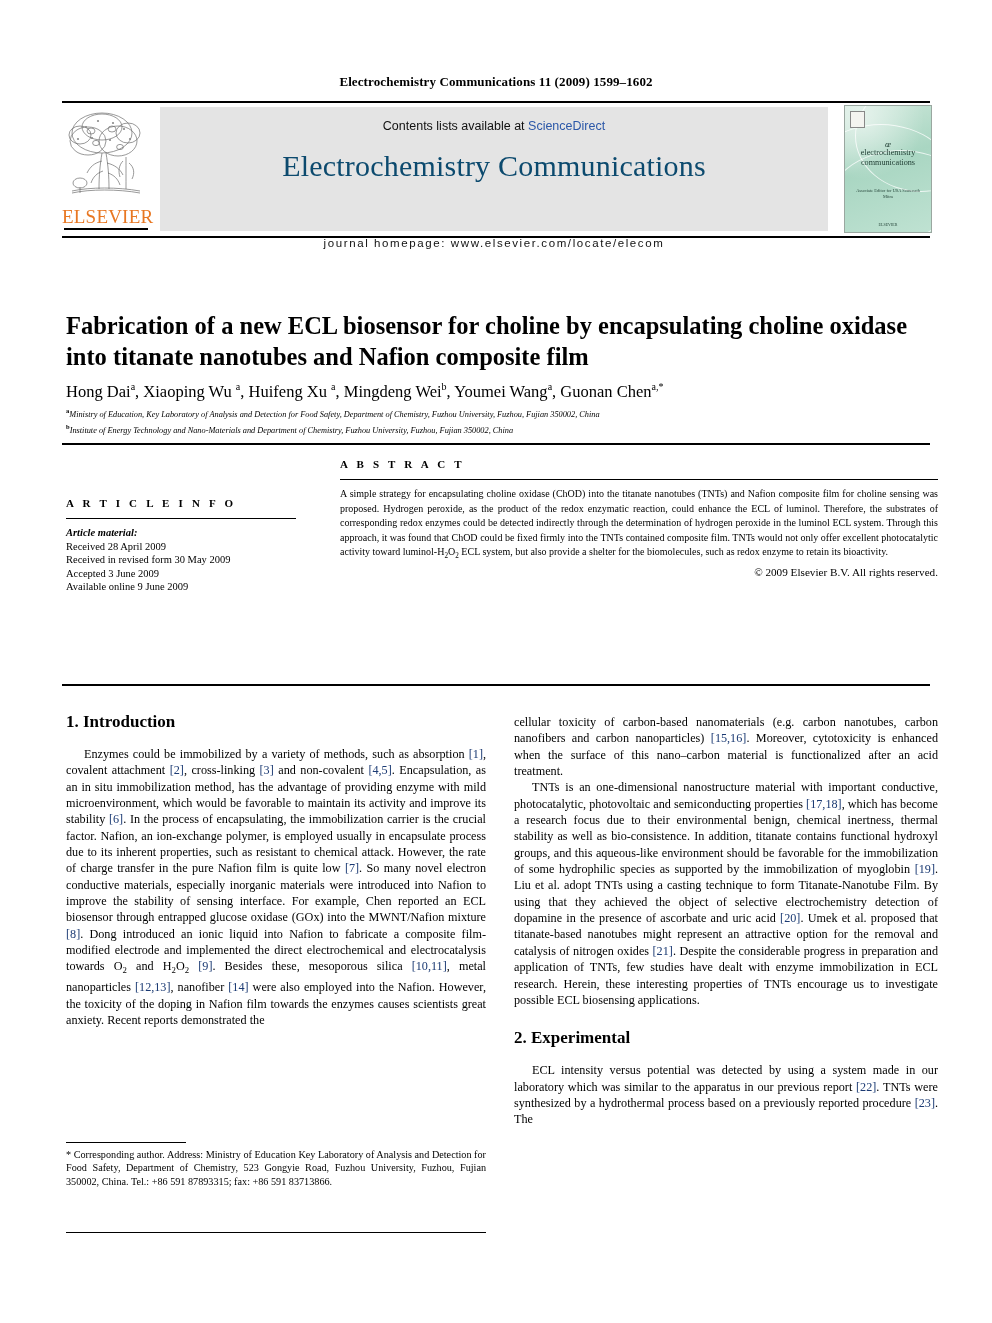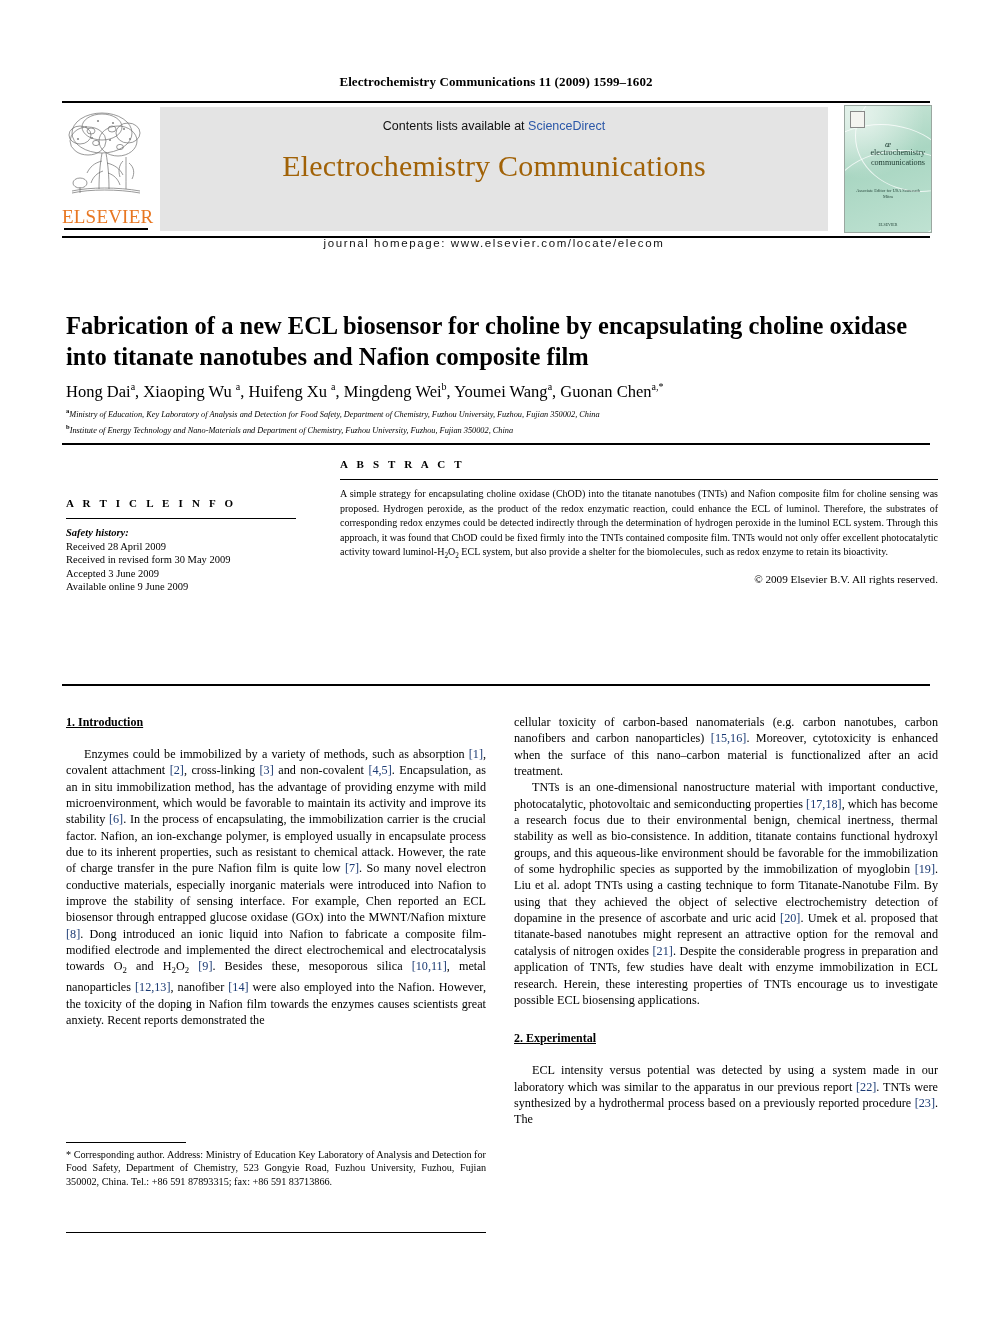--- a/index.html
+++ b/index.html
@@ -98,21 +98,21 @@
   .contents-line .sd {
     color: #2b57a8;
   }
   .journal-title {
     position: absolute;
     left: 0; top: 42px;
     width: 668px;
     text-align: center;
     font-family: "Liberation Serif", serif;
     font-size: 30px;
-    color: #a16207;
+    color: #0c4a6e;
     letter-spacing: 0.2px;
   }
   .journal-homepage {
     position: absolute;
     left: 0; top: 98px;
     width: 668px;
     text-align: center;
     font-family: "Liberation Sans", sans-serif;
     font-size: 11.5px;
     letter-spacing: 1.6px;
@@ -146,21 +146,21 @@
     position: absolute;
     left: 5px; top: 5px;
     width: 13px; height: 15px;
     background: #f4f4f0;
     border: 1px solid #888;
   }
   .cover-title {
     position: absolute;
     left: 6px; top: 42px;
     width: 74px;
-    text-align: right;
+    text-align: center;
     font-family: "Liberation Serif", serif;
     font-size: 8.2px;
     line-height: 9.5px;
     color: #1d3a30;
   }
   .cover-at {
     position: absolute;
     left: 6px; top: 33px;
     width: 74px;
     text-align: center;
@@ -267,21 +267,21 @@
   .kw-block { margin-top: 15px; }
   .abs-text {
     font-size: 10px;
     line-height: 14.6px;
     text-align: justify;
   }
   .abs-copy {
     font-size: 11.2px;
     line-height: 14.6px;
     text-align: right;
-    margin-top: 8px;
+    margin-top: 1px;
   }
   .rule-info-bot {
     position: absolute;
     left: 62px; top: 684px;
     width: 868px;
     height: 2px;
     background: #000;
   }
 
   
@@ -291,24 +291,23 @@
     width: 420px;
   }
   .col-right {
     position: absolute;
     left: 514px; top: 714px;
     width: 424px;
   }
   .sec-head {
     font-family: "Liberation Serif", serif;
     font-weight: bold;
-    font-size: 12px;
+    font-size: 17px;
     line-height: 16px;
     margin-bottom: 16px;
-    text-decoration: underline;
   }
   .sec-head.spaced { margin-top: 22px; }
   p.body {
     margin: 0;
     font-size: 12.2px;
     line-height: 16.35px;
     text-align: justify;
     text-indent: 18px;
   }
   p.body.cont { text-indent: 0; }
@@ -438,21 +437,21 @@
   <div class="affil">
     <div><sup>a</sup><span>Ministry of Education, Key Laboratory of Analysis and Detection for Food Safety, Department of Chemistry, Fuzhou University, Fuzhou, Fujian 350002, China</span></div>
     <div><sup>b</sup><span>Institute of Energy Technology and Nano-Materials and Department of Chemistry, Fuzhou University, Fuzhou, Fujian 350002, China</span></div>
   </div>
 
   <div class="rule-info-top"></div>
 
   <div class="info-col">
     <div class="sec-caps">A R T I C L E  I N F O</div>
     <div class="thinrule"></div>
-    <div class="meta-head">Safety history:</div>
+    <div class="meta-head">Article material:</div>
     <div class="meta-line">Received 28 April 2009</div>
     <div class="meta-line">Received in revised form 30 May 2009</div>
     <div class="meta-line">Accepted 3 June 2009</div>
     <div class="meta-line">Available online 9 June 2009</div>
   </div>
 
   <div class="abs-col">
     <div class="sec-caps">A B S T R A C T</div>
     <div class="thinrule"></div>
     <div class="abs-text">A simple strategy for encapsulating choline oxidase (ChOD) into the titanate nanotubes (TNTs) and Nafion composite film for choline sensing was proposed. Hydrogen peroxide, as the product of the redox enzymatic reaction, could enhance the ECL of luminol. Therefore, the substrates of corresponding redox enzymes could be detected indirectly through the determination of hydrogen peroxide in the luminol ECL system. Through this approach, it was found that ChOD could be fixed firmly into the TNTs contained composite film. TNTs would not only offer excellent photocatalytic activity toward luminol-H<sub>2</sub>O<sub>2</sub> ECL system, but also provide a shelter for the biomolecules, such as redox enzyme to retain its bioactivity.</div>

